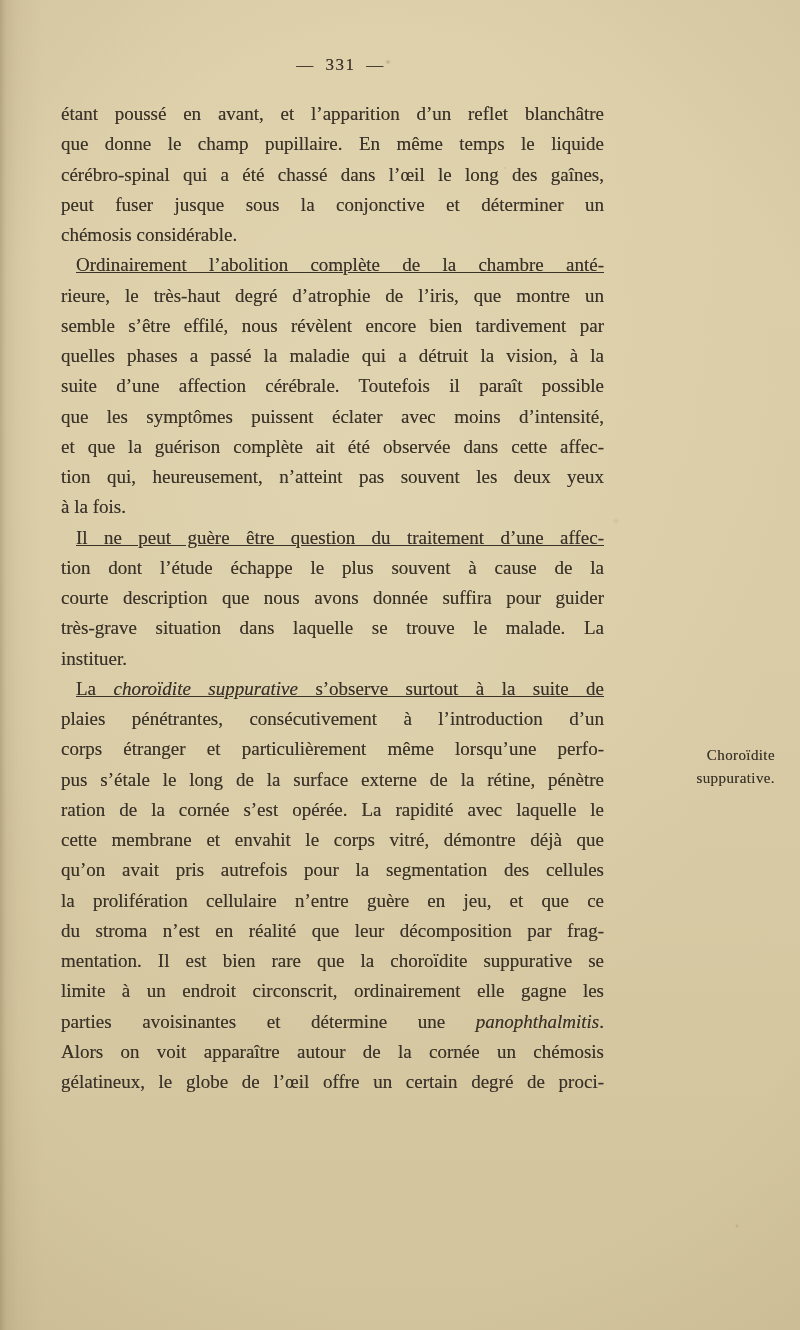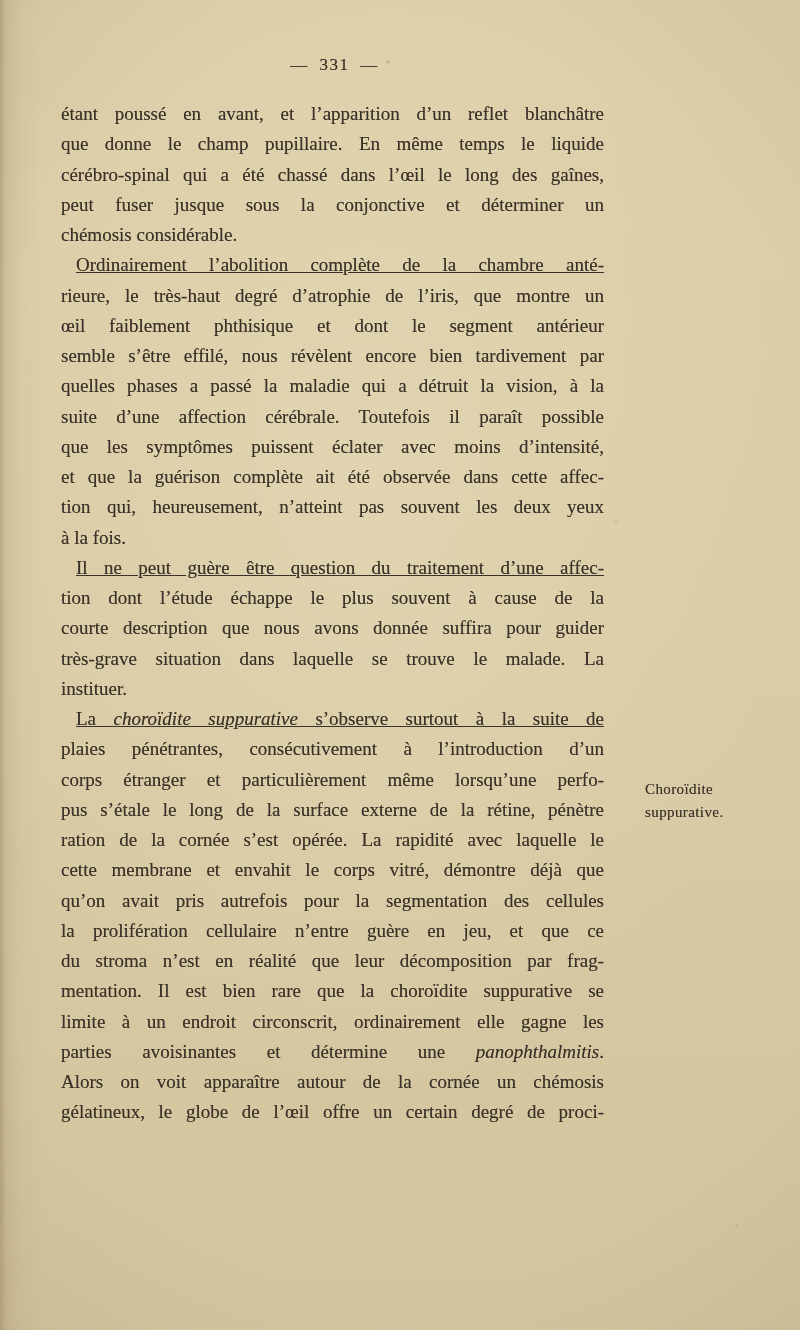--- a/index.html
+++ b/index.html
@@ -15,21 +15,21 @@
       radial-gradient(circle 3px  at 243px 333px, rgba(146,106,57,0.20), rgba(146,106,57,0) 72%),
       radial-gradient(circle 5px  at 616px 521px, rgba(160,120,70,0.16), rgba(160,120,70,0) 72%),
       radial-gradient(circle 2px  at 505px 168px, rgba(146,106,57,0.22), rgba(146,106,57,0) 72%),
       radial-gradient(ellipse 430px 620px at 46% 36%, rgba(242,232,202,0.30), rgba(242,232,202,0) 100%),
       radial-gradient(ellipse 700px 900px at 50% 50%, rgba(0,0,0,0) 70%, rgba(120,102,70,0.10) 100%),
       linear-gradient(90deg, rgba(125,108,75,0.38) 0px, rgba(148,130,94,0.20) 6px, rgba(168,150,110,0.10) 18px, rgba(0,0,0,0) 42px),
       linear-gradient(180deg, #dccfa9 0%, #d8cba5 55%, #d2c49d 100%);
   }
   .page-number {
     position: absolute;
-    left: 51px; top: 55px; width: 543px;
+    left: 57px; top: 55px; width: 543px;
     text-align: center;
     text-indent: 24px;
     font-size: 17px;
     letter-spacing: 1.5px;
     word-spacing: 5px;
   }
   .text-block {
     position: absolute;
     left: 61px; top: 99px; width: 543px;
     font-size: 19px;
@@ -43,44 +43,42 @@
   }
   .line.end {
     text-align-last: left;
     -moz-text-align-last: left;
   }
   .line.indent { text-indent: 15px; text-decoration: underline; }
   .it { font-style: italic; }
   .margin-note {
     position: absolute;
     left: 645px; top: 744px; width: 130px;
-    text-align: left;
+    text-align: right;
     font-size: 15px;
     line-height: 22.5px;
     letter-spacing: 0.4px;
-    margin-top: 34px;
   }
   .inked {
     text-shadow: 0 0 0.5px rgba(56,48,38,0.55);
   }
 </style>
 </head>
 <body style="color: rgb(58, 50, 40);">
 
 <div class="page-number inked">— 331 —</div>
 
 <div class="text-block inked">
     <div class="line"><span>étant poussé en avant, et l’apparition d’un reflet blanchâtre</span></div>
     <div class="line"><span>que donne le champ pupillaire. En même temps le liquide</span></div>
     <div class="line"><span>cérébro-spinal qui a été chassé dans l’œil le long des gaînes,</span></div>
     <div class="line"><span>peut fuser jusque sous la conjonctive et déterminer un</span></div>
     <div class="line end"><span>chémosis considérable.</span></div>
     <div class="line indent"><span>Ordinairement l’abolition complète de la chambre anté-</span></div>
     <div class="line"><span>rieure, le très-haut degré d’atrophie de l’iris, que montre un</span></div>
-    <div class="line"><span>œil faiblement phthisique et dont le segment antérieur</span></div>
     <div class="line"><span>semble s’être effilé, nous révèlent encore bien tardivement par</span></div>
     <div class="line"><span>quelles phases a passé la maladie qui a détruit la vision, à la</span></div>
     <div class="line"><span>suite d’une affection cérébrale. Toutefois il paraît possible</span></div>
     <div class="line"><span>que les symptômes puissent éclater avec moins d’intensité,</span></div>
     <div class="line"><span>et que la guérison complète ait été observée dans cette affec-</span></div>
     <div class="line"><span>tion qui, heureusement, n’atteint pas souvent les deux yeux</span></div>
     <div class="line end"><span>à la fois.</span></div>
     <div class="line indent"><span>Il ne peut guère être question du traitement d’une affec-</span></div>
     <div class="line"><span>tion dont l’étude échappe le plus souvent à cause de la</span></div>
     <div class="line"><span>courte description que nous avons donnée suffira pour guider</span></div>

